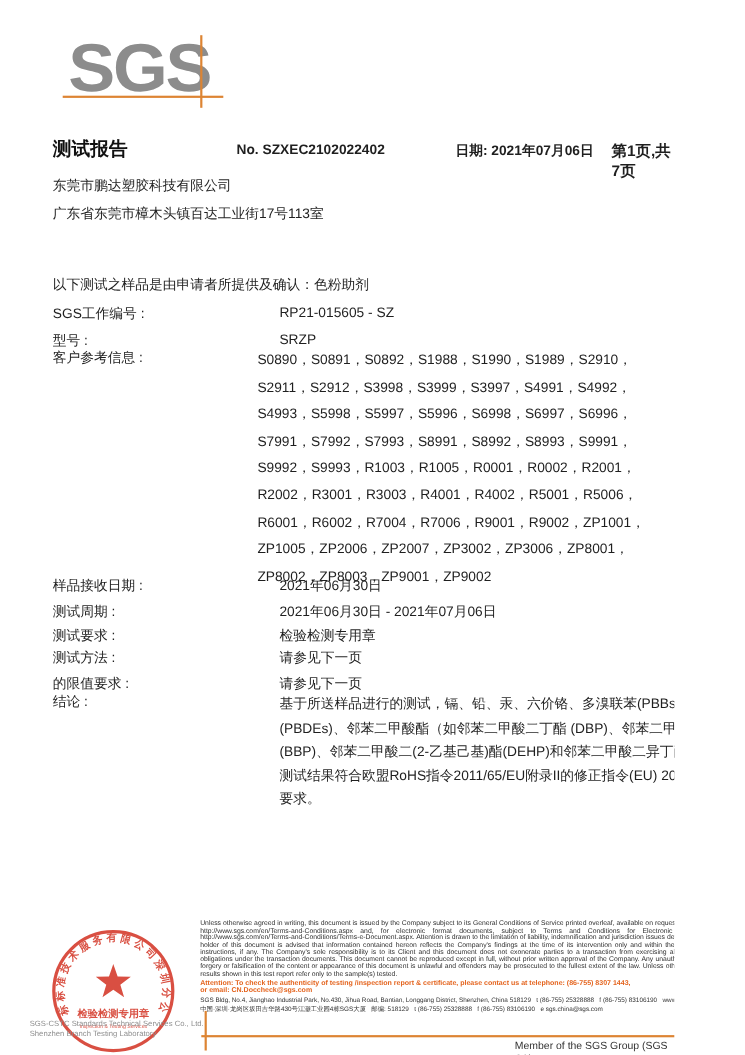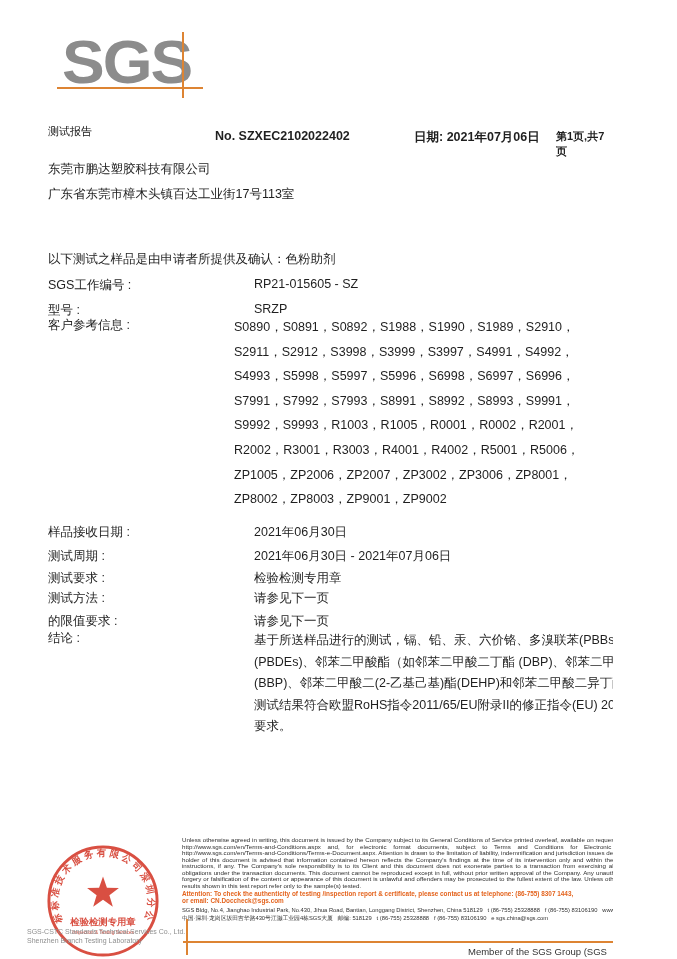--- a/index.html
+++ b/index.html
@@ -7,24 +7,24 @@
     position:relative;width:613px;height:959px;background:#fff;overflow:hidden;
     font-family:"Liberation Sans","DejaVu Sans",sans-serif;color:#1f1f1f;
   }
   .abs{position:absolute;}
   
   .logo-text{left:62px;top:30px;font-size:64px;line-height:1;font-weight:900;
     color:#8c8c8c;letter-spacing:-2px;transform:scaleY(0.96);}
   .logo-hline{left:57px;top:87px;width:146px;height:2px;background:#dd8433;}
   .logo-vline{left:182px;top:32px;width:2px;height:66px;background:#dd8433;}
   
-  .report-title{left:48px;top:124px;font-size:11px;font-weight:400;color:#111;}
+  .report-title{left:48px;top:124px;font-size:17px;font-weight:700;color:#111;}
   .report-no{left:215px;top:129px;font-size:12.5px;font-weight:700;}
   .report-date{left:414px;top:129px;font-size:12.5px;font-weight:700;}
-  .report-page{left:556px;top:129px;font-size:11px;font-weight:700;}
+  .report-page{left:556px;top:129px;font-size:14px;font-weight:700;}
   .applicant-name{left:48px;top:161px;font-size:12.5px;}
   .applicant-address{left:48px;top:186px;font-size:12.5px;}
   
   .intro{left:48px;top:251px;font-size:12.5px;}
   .flabel{position:absolute;left:48px;font-size:12.5px;}
   .fvalue{position:absolute;left:222px;font-size:12.5px;margin-left:32px;}
   .ref-lines{position:absolute;left:222px;top:315px;font-size:12.5px;line-height:24.6px;margin-left:12px;}
   .conclusion{width:442px;line-height:21.5px;}
   
   .stamp{left:44px;top:842px;}
@@ -63,20 +63,21 @@
   <div class="fvalue" style="top:302px">SRZP</div>
 
   <div class="flabel" style="top:317px">客户参考信息 :</div>
   <div class="ref-lines">
     <div>S0890，S0891，S0892，S1988，S1990，S1989，S2910，</div>
     <div>S2911，S2912，S3998，S3999，S3997，S4991，S4992，</div>
     <div>S4993，S5998，S5997，S5996，S6998，S6997，S6996，</div>
     <div>S7991，S7992，S7993，S8991，S8992，S8993，S9991，</div>
     <div>S9992，S9993，R1003，R1005，R0001，R0002，R2001，</div>
     <div>R2002，R3001，R3003，R4001，R4002，R5001，R5006，</div>
+    <div>R6001，R6002，R7004，R7006，R9001，R9002，ZP1001，</div>
     <div>ZP1005，ZP2006，ZP2007，ZP3002，ZP3006，ZP8001，</div>
     <div>ZP8002，ZP8003，ZP9001，ZP9002</div>
   </div>
 
   <div class="flabel" style="top:524px">样品接收日期 :</div>
   <div class="fvalue" style="top:524px">2021年06月30日</div>
 
   <div class="flabel" style="top:548px">测试周期 :</div>
   <div class="fvalue" style="top:548px">2021年06月30日 - 2021年07月06日</div>
 

